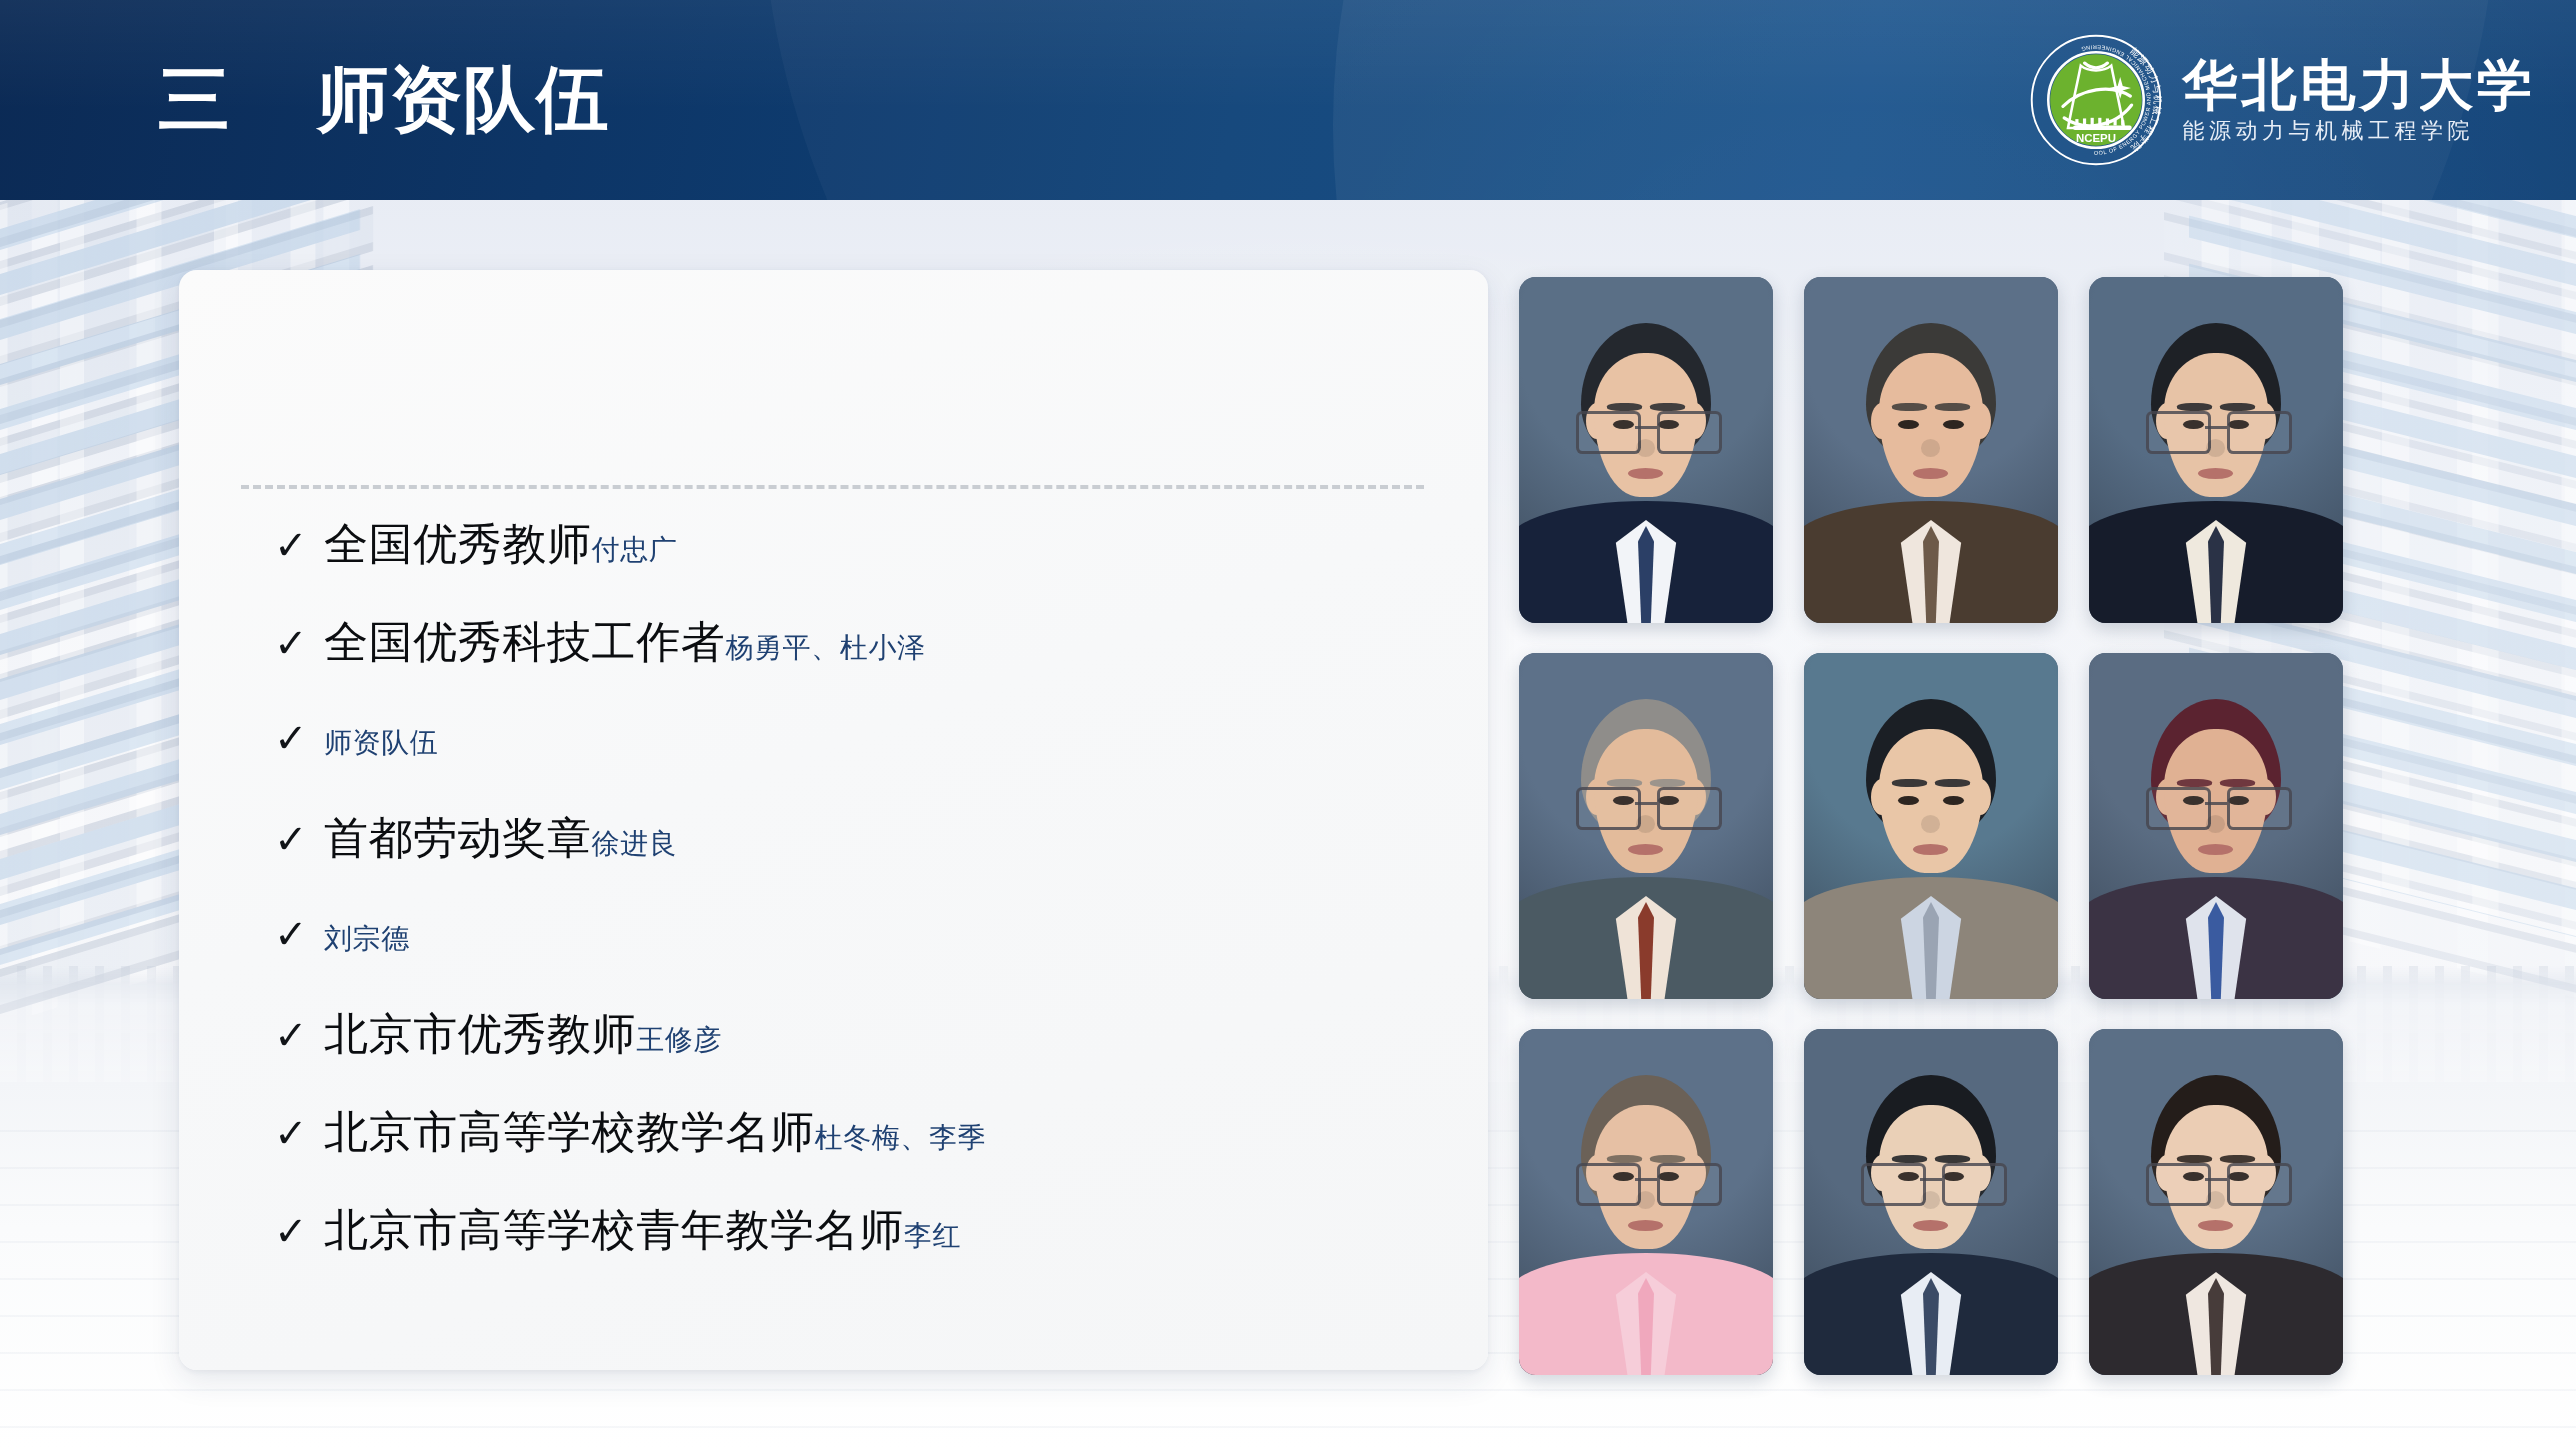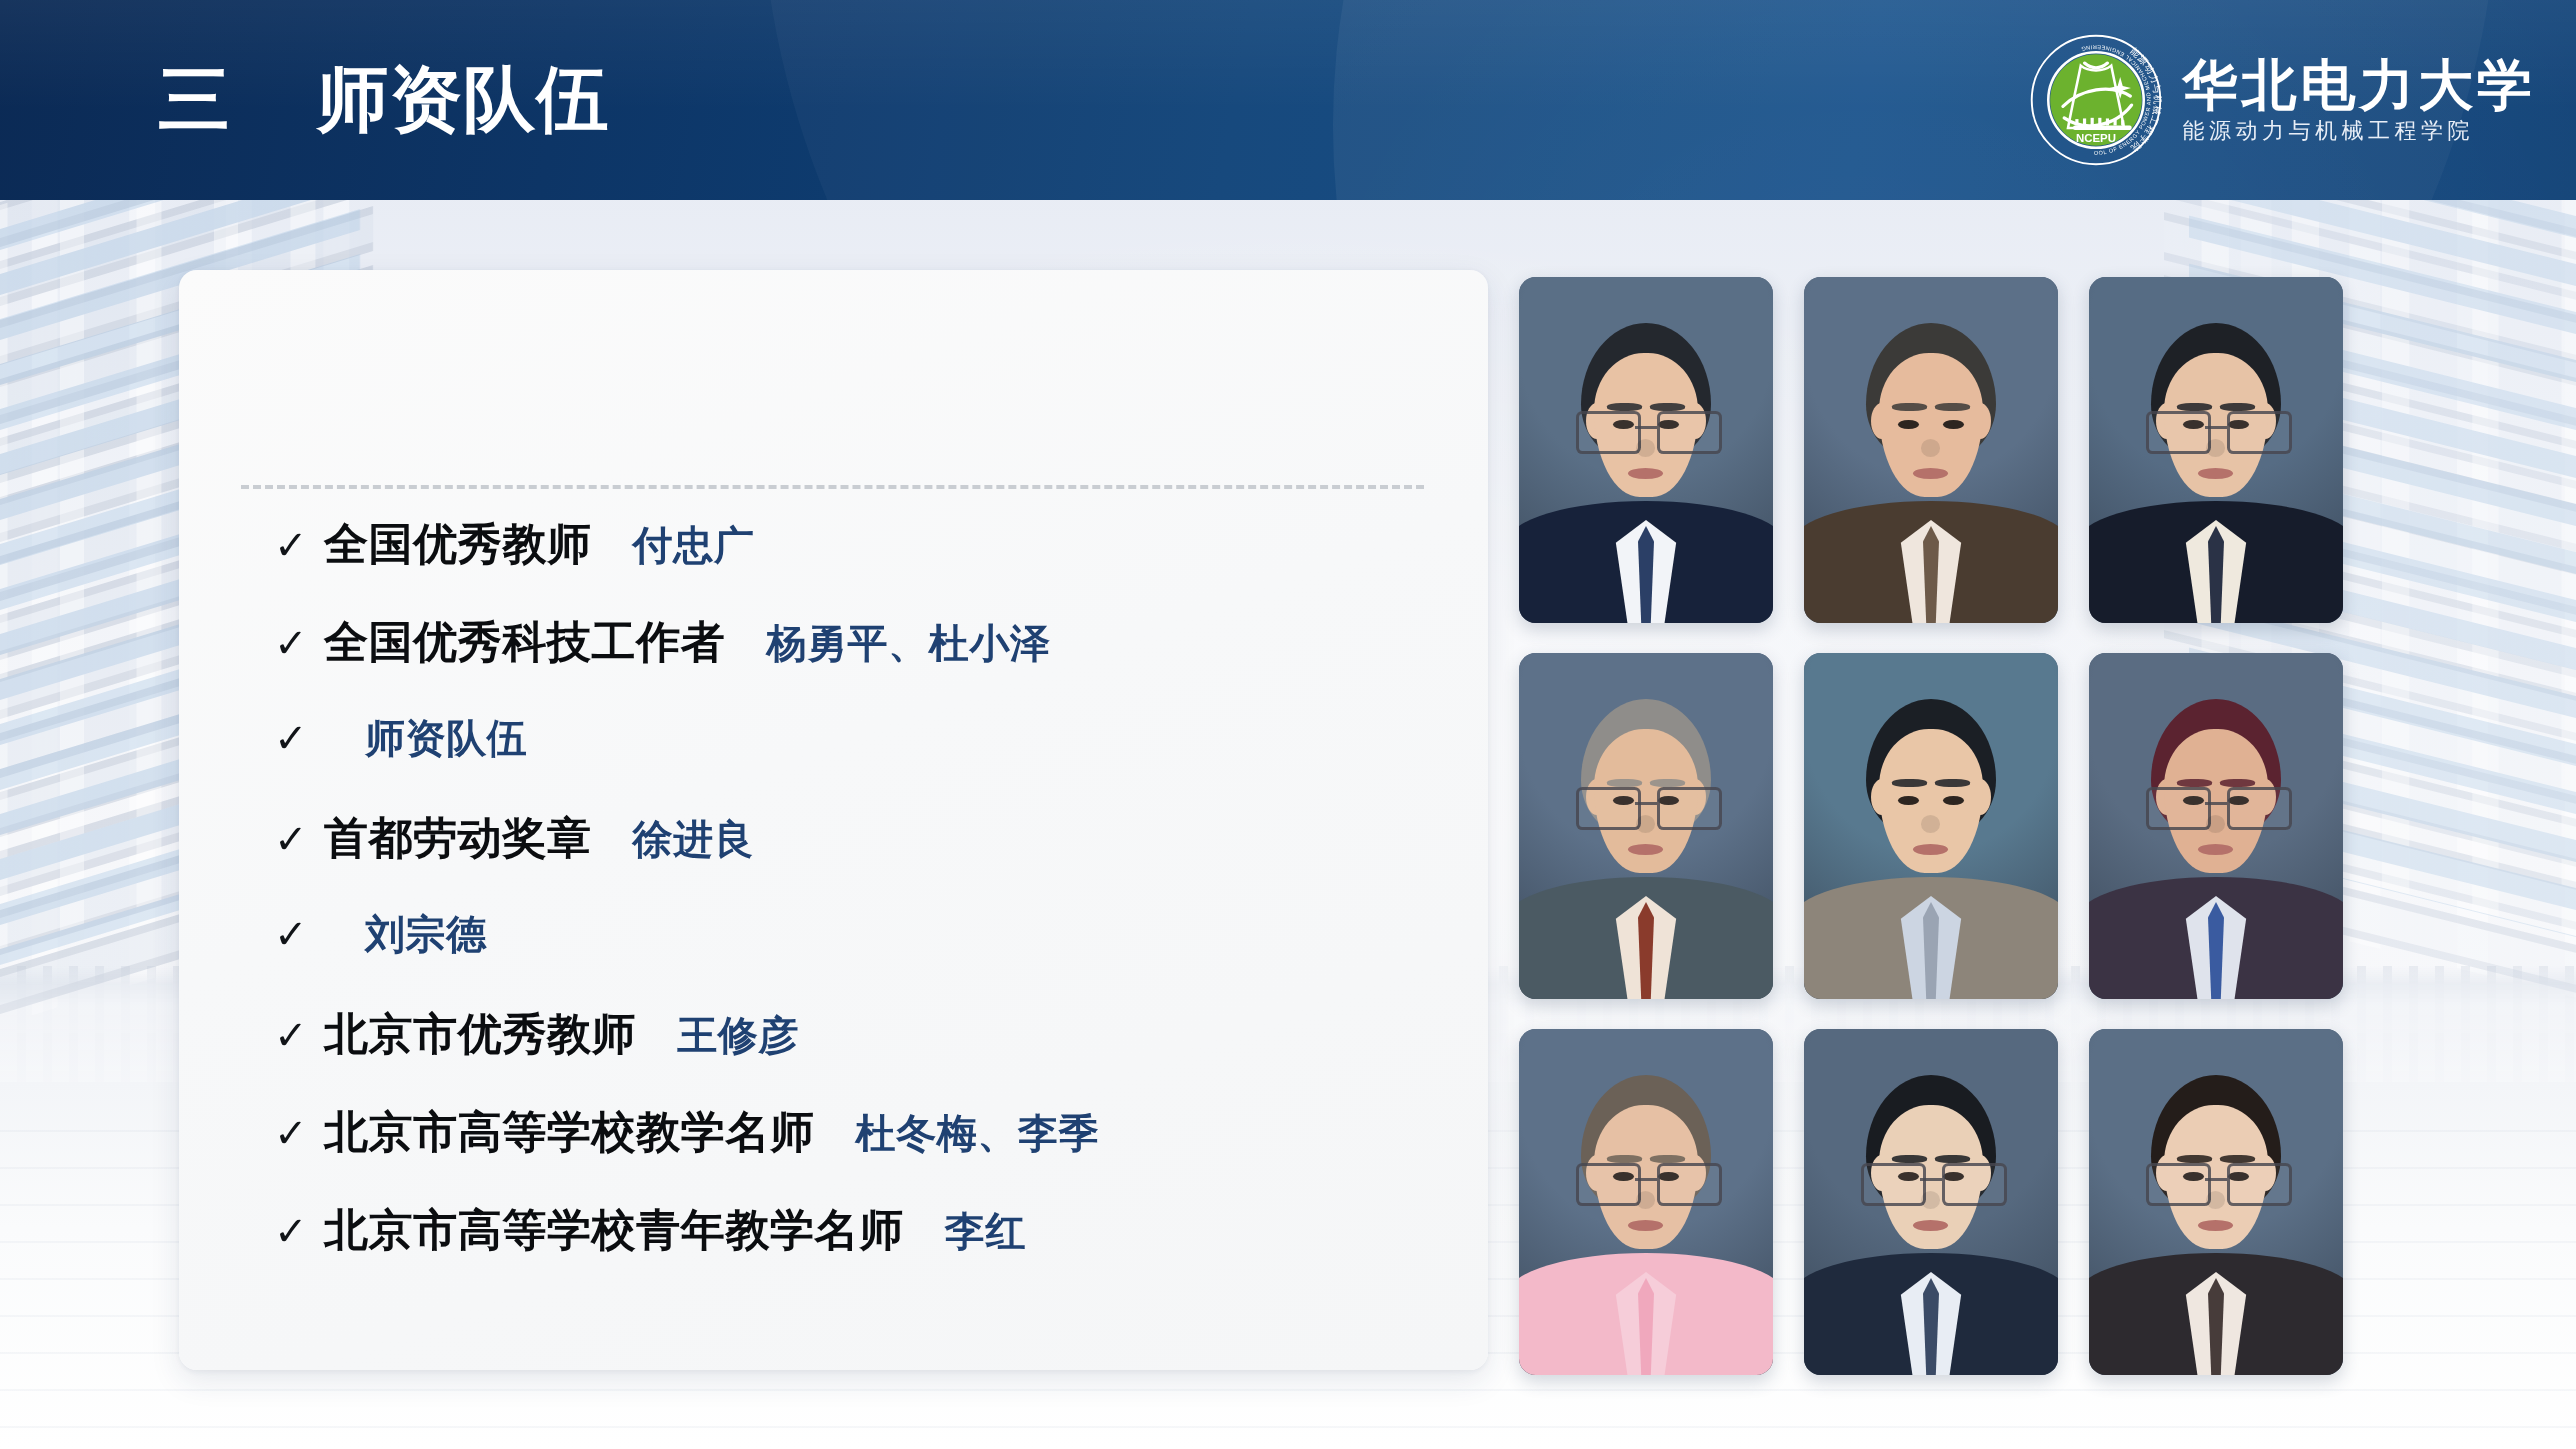--- a/index.html
+++ b/index.html
@@ -113,22 +113,22 @@
   .medal{width:97px;height:113px;margin-left:77px;flex:0 0 auto;position:relative;}
   .card-title{margin-left:36px;color:#C00000;font-size:67px;font-weight:700;letter-spacing:1.9px;
     line-height:1;white-space:nowrap;}
   .divider{position:absolute;left:62px;right:64px;top:215px;height:0;
     border-top:4.5px dashed #c9cdd2;}
 
   .list{position:absolute;left:95px;top:252px;right:39px;display:flex;flex-direction:column;}
   .li{display:flex;align-items:baseline;height:98px;white-space:nowrap;}
   .tick{width:50px;flex:0 0 auto;color:#111418;font-size:40px;line-height:1;font-weight:400;
     font-family:"DejaVu Sans",sans-serif;}
-  .li-label{color:#0b0d10;font-size:44px;font-weight:700;letter-spacing:0.6px;line-height:1;}
-  .li-names{color:#1F4172;font-size:40px;font-weight:700;letter-spacing:0.6px;line-height:1;margin-left:41px;}
+  .li-label{color:#0b0d10;font-size:44px;font-weight:400;letter-spacing:0.6px;line-height:1;}
+  .li-names{color:#1F4172;font-size:28px;font-weight:400;letter-spacing:0.6px;line-height:1;}
 
   
   .grid{position:absolute;left:1519px;top:277px;width:819px;height:1090px;
     display:grid;grid-template-columns:repeat(3,254px);grid-template-rows:repeat(3,346px);
     gap:30px 31px;}
   .photo{border-radius:16.7px;overflow:hidden;position:relative;
     box-shadow:0 6.4px 16.7px rgba(40,58,92,.20);background:#4e6178;}
   .photo .bgp{position:absolute;inset:0;}
   .hair{position:absolute;border-radius:50% 50% 44% 44%/58% 58% 42% 42%;}
   .face{position:absolute;border-radius:48% 48% 44% 44%/40% 40% 60% 60%;}

